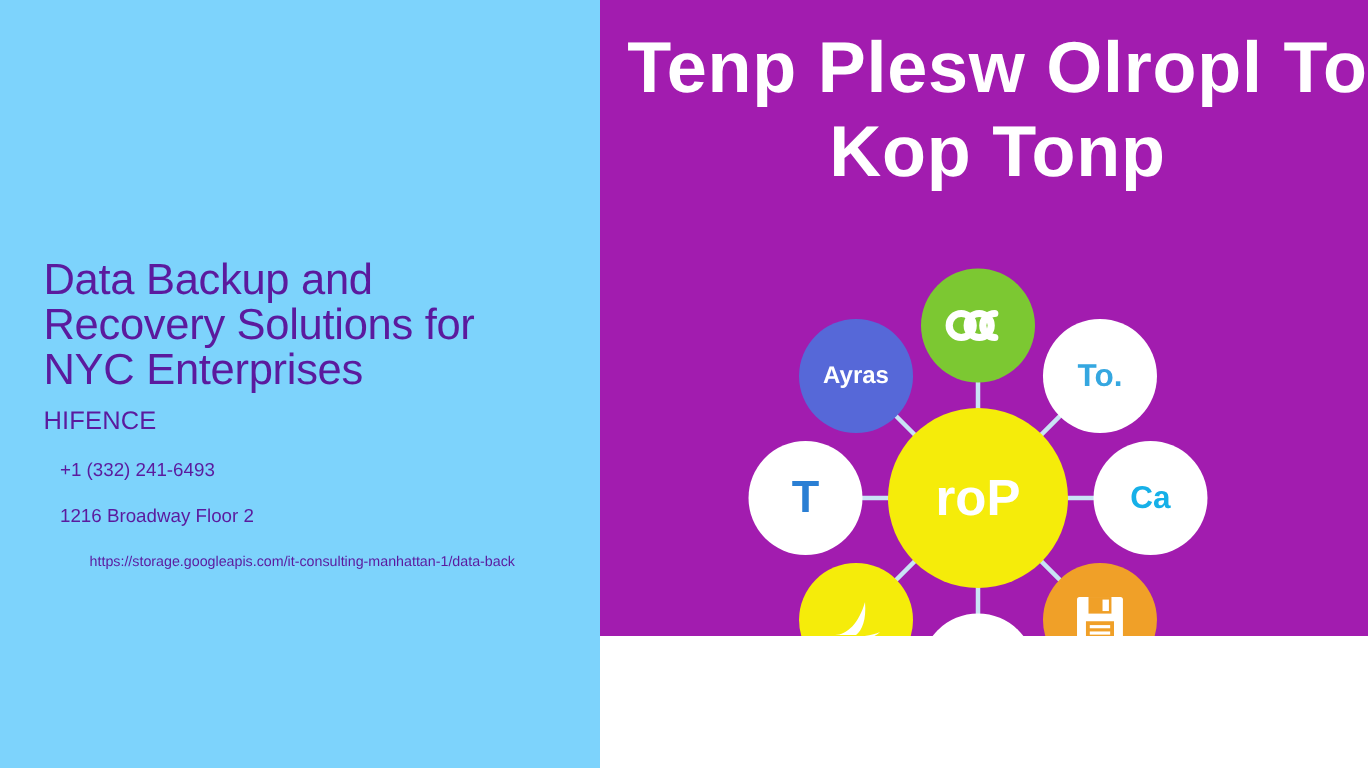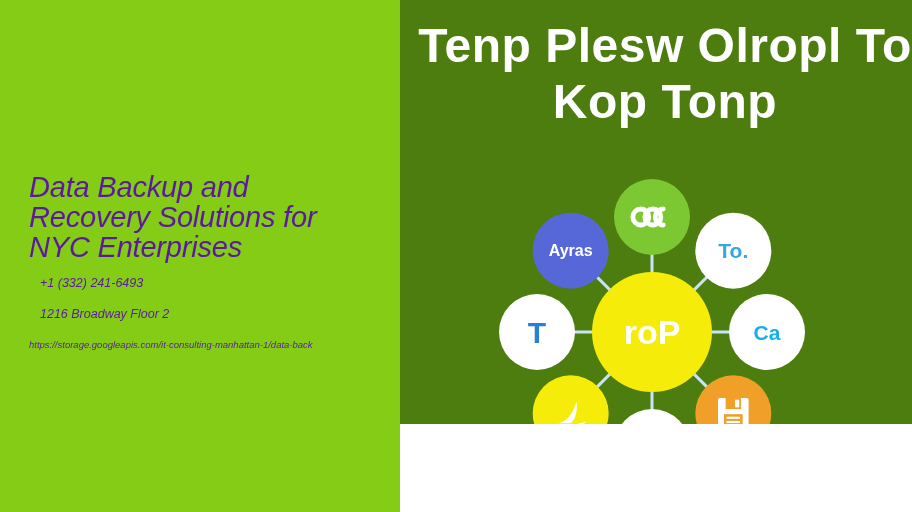--- a/index.html
+++ b/index.html
@@ -16,24 +16,23 @@
     height: 512px;
     overflow: hidden;
     display: flex;
   }
 
   
   #left-panel {
     position: relative;
     width: 400px;
     height: 512px;
-    background: #84cc16;
+    background: #7dd3fc;
     flex: 0 0 400px;
     overflow: hidden;
-    font-style: italic;
   }
   #left-content {
     position: absolute;
     left: 29px;
     top: 172px;
     width: 345px;
   }
   #headline {
     color: #5b1a9e;
     font-size: 29px;
@@ -52,36 +51,37 @@
     margin: 0;
   }
   .contact-line {
     color: #5b1a9e;
     font-size: 12.5px;
     line-height: 20px;
     font-weight: 400;
     margin: 11px;
   }
   #url-block {
+    text-align: center;
   }
   .url-line {
     color: #5b1a9e;
     font-size: 9.5px;
     line-height: 20px;
     font-weight: 400;
     margin: 0;
     word-break: break-all;
   }
 
   
   #right-panel {
     position: relative;
     width: 512px;
     height: 424px;
-    background: #4d7c0f;
+    background: #a21caf;
     flex: 0 0 512px;
     overflow: hidden;
   }
   #hero-title {
     position: absolute;
     left: 0;
     top: 18px;
     width: 530px;
     color: #ffffff;
     font-size: 48px;
@@ -113,20 +113,21 @@
 </head>
 <body>
 
 <div id="page">
 
   <div id="left-panel">
     <div id="left-content">
 
       <h1 id="headline">Data Backup and Recovery Solutions for NYC Enterprises</h1>
 
+      <p id="company-name">HIFENCE</p>
 
       <p class="contact-line">+1 (332) 241-6493</p>
 
       <p class="contact-line">1216 Broadway Floor 2</p>
 
 
 
       <div id="url-block">
         <p class="url-line">https://storage.googleapis.com/it-consulting-manhattan-1/data-back</p>
       </div>

